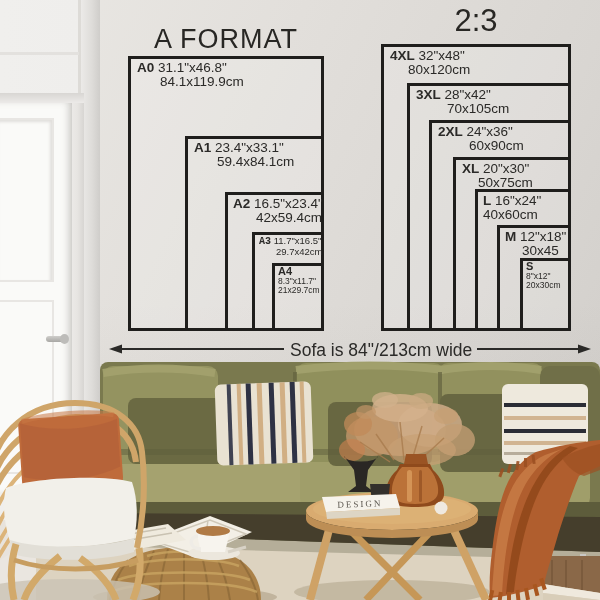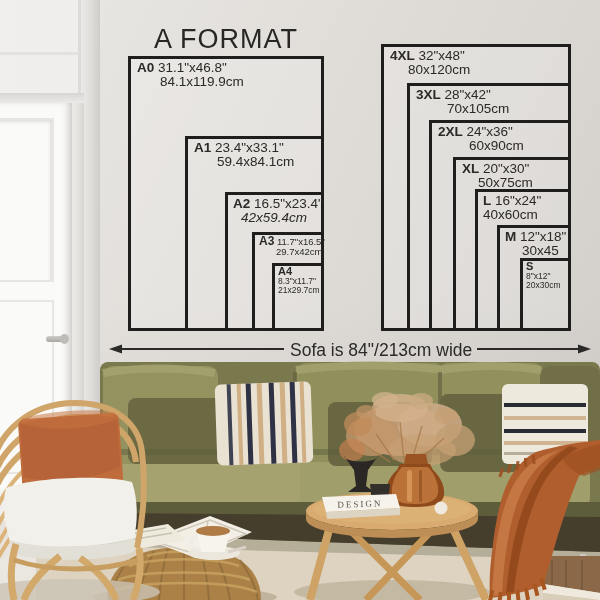--- a/index.html
+++ b/index.html
@@ -44,30 +44,31 @@
 <div class="box tint" style="left:128px;top:56px;width:190px;height:269px;"></div>
 
 <div class="lbl" style="left:137px;top:61px;"><b>A0</b> 31.1"x46.8"<br><span style="margin-left:23px;">84.1x119.9cm</span></div>
 
 <div class="box" style="left:185px;top:136px;width:133px;height:189px;"></div>
 
 <div class="lbl" style="left:194px;top:141px;"><b>A1</b> 23.4"x33.1"<br><span style="margin-left:23px;">59.4x84.1cm</span></div>
 
 <div class="box" style="left:225px;top:192px;width:93px;height:133px;"></div>
 
-<div class="lbl" style="left:233px;top:197px;"><b>A2</b> 16.5"x23.4"<br><span style="margin-left:8px;font-style:italic;">42x59.4cm</span></div>
+<div class="lbl" style="left:233px;top:197px;"><b>A2</b> 16.5"x23.4"<br><span style="margin-left:23px;">42x59.4cm</span></div>
 
 <div class="box" style="left:252px;top:232px;width:66px;height:93px;"></div>
 
-<div class="lbl" style="left:259px;top:236px;font-size:9.5px;line-height:10px;"><b style="font-size:12px;">A3</b> 11.7"x16.5"<br><span style="margin-left:17px;">29.7x42cm</span></div>
+<div class="lbl" style="left:259px;top:236px;font-size:9.5px;line-height:10px;"><b style="font-size:10px;font-family:Liberation Mono, monospace;">A3</b> 11.7"x16.5"<br><span style="margin-left:17px;">29.7x42cm</span></div>
 
 <div class="box" style="left:272px;top:263px;width:46px;height:62px;"></div>
 
 <div class="lbl" style="left:278px;top:267px;font-size:8.5px;line-height:9px;"><b style="font-size:11px;">A4</b><br>8.3"x11.7"<br>21x29.7cm</div>
 
+<div class="abs" style="left:381px;top:3px;width:190px;text-align:center;font-size:31px;color:#282724;">2:3</div>
 
 <div class="box tint" style="left:381px;top:44px;width:184px;height:281px;"></div>
 
 <div class="lbl" style="left:390px;top:49px;"><b>4XL</b> 32"x48"<br><span style="margin-left:18px;">80x120cm</span></div>
 
 <div class="box" style="left:407px;top:83px;width:158px;height:242px;"></div>
 
 <div class="lbl" style="left:416px;top:88px;"><b>3XL</b> 28"x42"<br><span style="margin-left:31px;">70x105cm</span></div>
 
 <div class="box" style="left:429px;top:120px;width:136px;height:205px;"></div>

